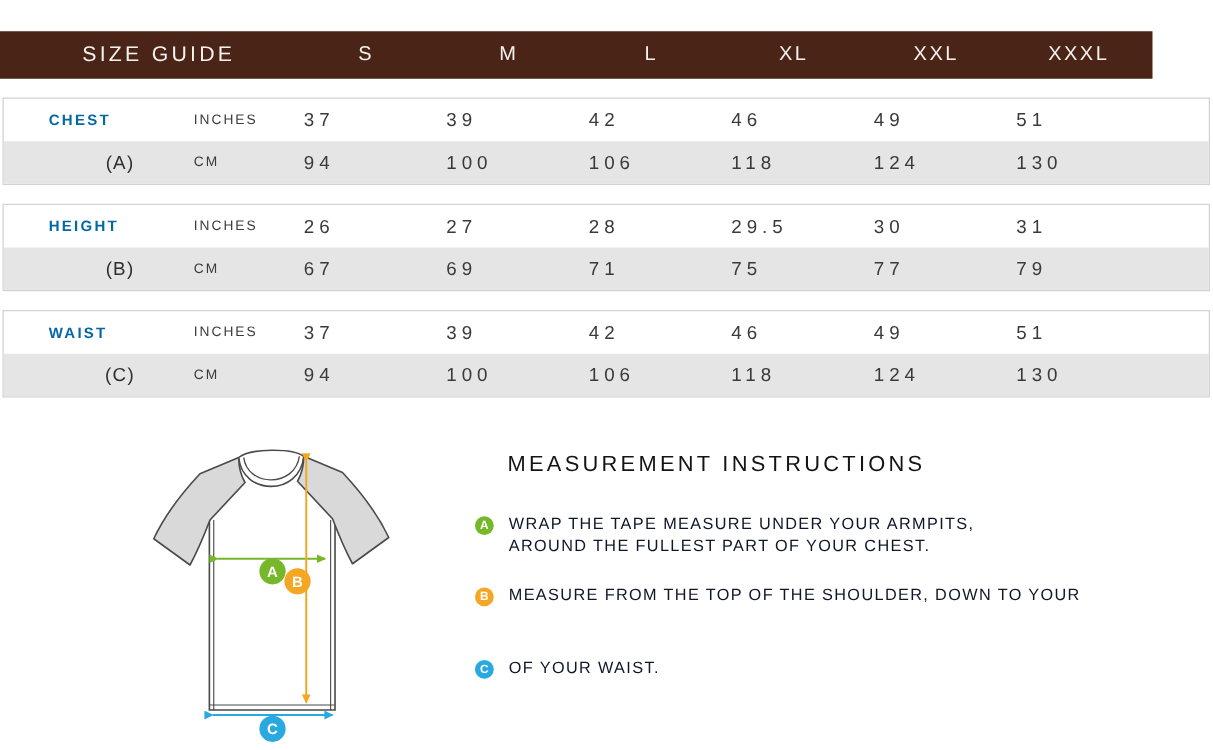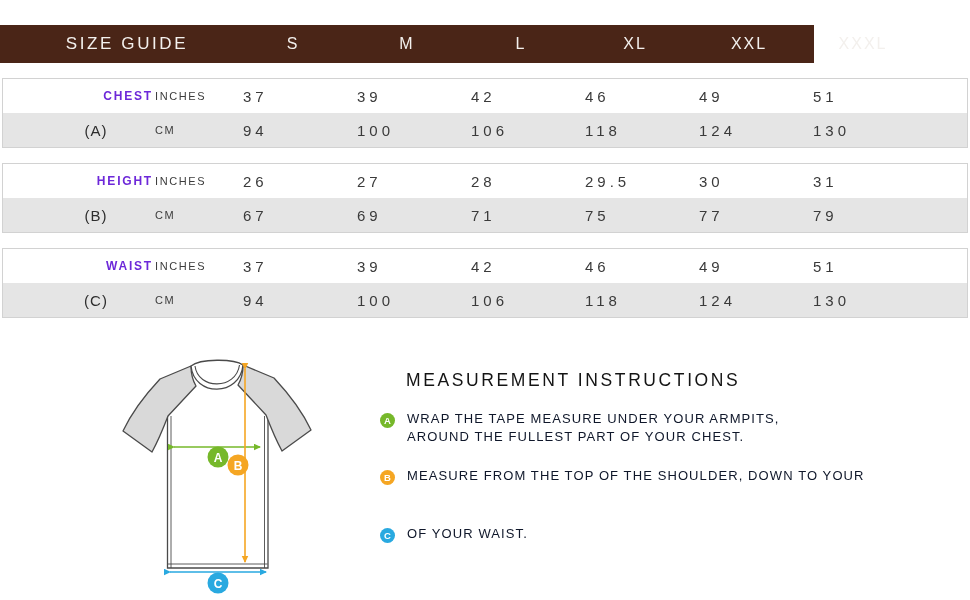--- a/index.html
+++ b/index.html
@@ -3,21 +3,21 @@
 <meta charset="utf-8">
 <style>
   * { margin:0; padding:0; box-sizing:border-box; }
   body { background:#fff; }
   .page {
     position:relative; width:970px; height:600px; background:#ffffff;
     font-family:"Liberation Sans", sans-serif; overflow:hidden;
   }
   
   .bar {
-    position:absolute; left:0; top:25px; width:814px; height:38px;
+    position:absolute; left:0; top:25px; width:922px; height:38px;
     background:#4a2517; display:grid;
     grid-template-columns:150px 86px repeat(6,114px) minmax(0,1fr);
     align-items:center;
   }
   .bar .title {
     grid-column:1 / 3; text-align:center; padding-left:18px;
     color:#f4f1ee; font-size:17px; letter-spacing:2.6px; font-weight:400;
   }
   .bar .size { text-align:center; color:#f3f0ed; font-size:16px; letter-spacing:2px; font-weight:400; }
   
@@ -25,27 +25,27 @@
     position:absolute; left:2px; right:2px; height:70px;
     border:1px solid #d2d2d2; background:#fff;
   }
   .tbl .row {
     height:34px; display:grid;
     grid-template-columns:150px 86px repeat(6,114px) minmax(0,1fr);
     align-items:center;
   }
   .tbl .row.alt { background:#e5e5e5; height:34px; }
   .c { white-space:nowrap; }
-  .c.lbl { text-align:right; padding-left:36px; font-size:12px; font-weight:700; letter-spacing:1.8px; color:#6d28d9; }
+  .c.lbl { text-align:left; padding-left:36px; font-size:12px; font-weight:700; letter-spacing:1.8px; color:#0369a1; }
   .c.ref { text-align:center; padding-left:36px; font-size:15px; font-weight:400; letter-spacing:1px; color:#2e2e2e; }
   .c.unit { text-align:left; padding-left:2px; font-size:11px; letter-spacing:1.6px; color:#3c3c3c; font-weight:400; }
   .c.val { text-align:left; padding-left:4px; font-size:15px; letter-spacing:4px; color:#3a3a3a; }
   
   .instr-title {
-    position:absolute; left:406px; top:370px;
+    position:absolute; left:406px; top:361px;
     font-size:17.5px; letter-spacing:2.6px; color:#141414; font-weight:500; white-space:nowrap;
   }
   .instr-item { position:absolute; left:380px; display:flex; gap:12px; align-items:flex-start; }
   .bullet {
     width:15px; height:15px; border-radius:50%; flex:0 0 15px; margin-top:3px;
     display:flex; align-items:center; justify-content:center;
     color:#fff; font-size:9.5px; font-weight:700; line-height:1;
   }
   .bullet.green { background:#76b82a; }
   .bullet.orange { background:#f5a623; }

